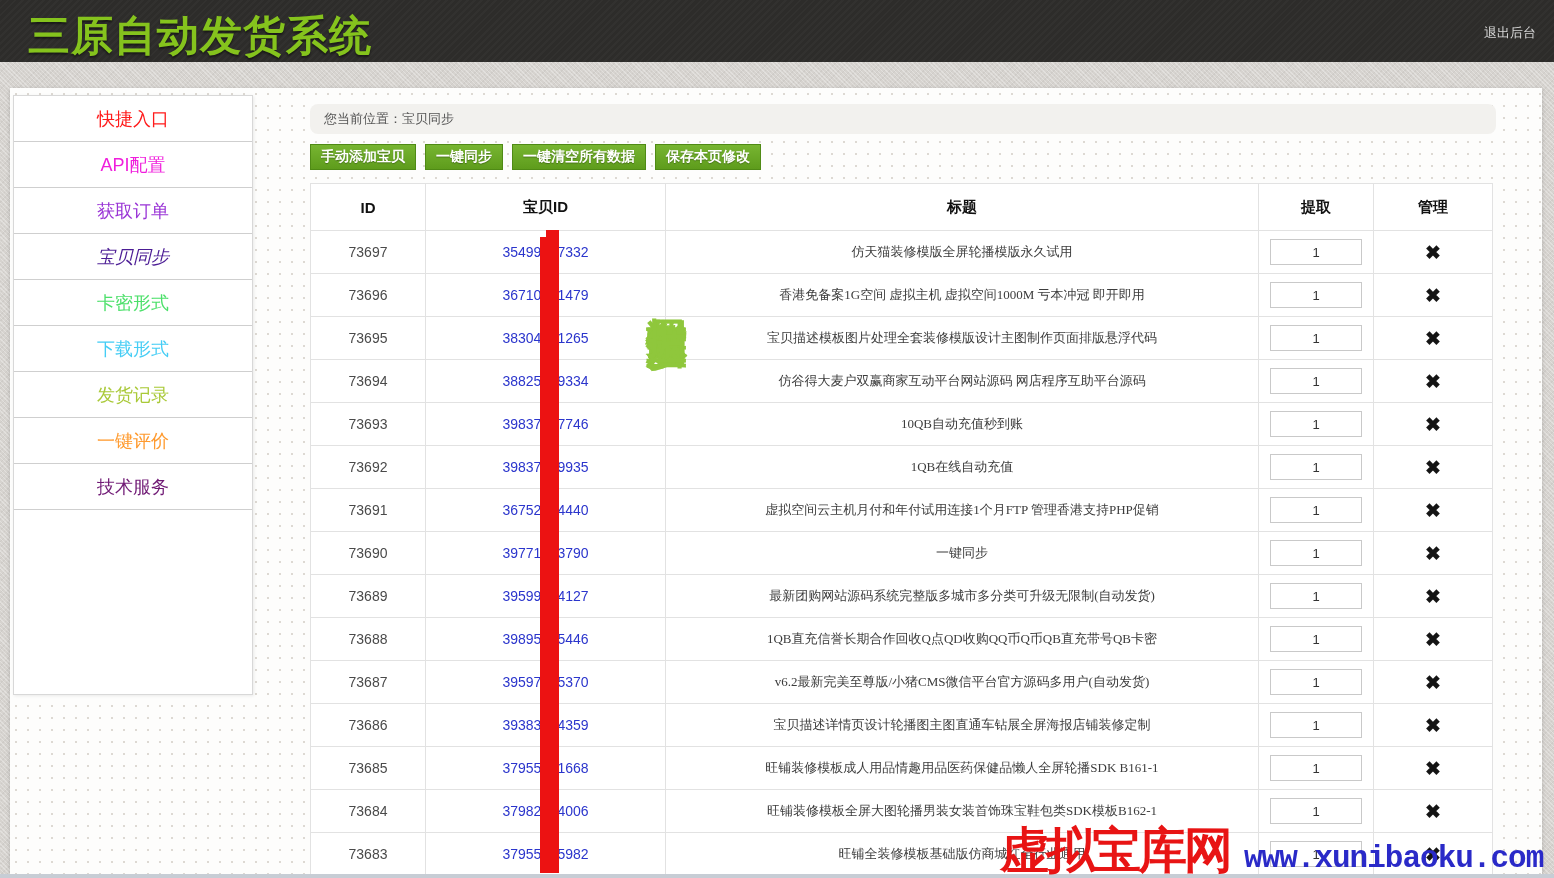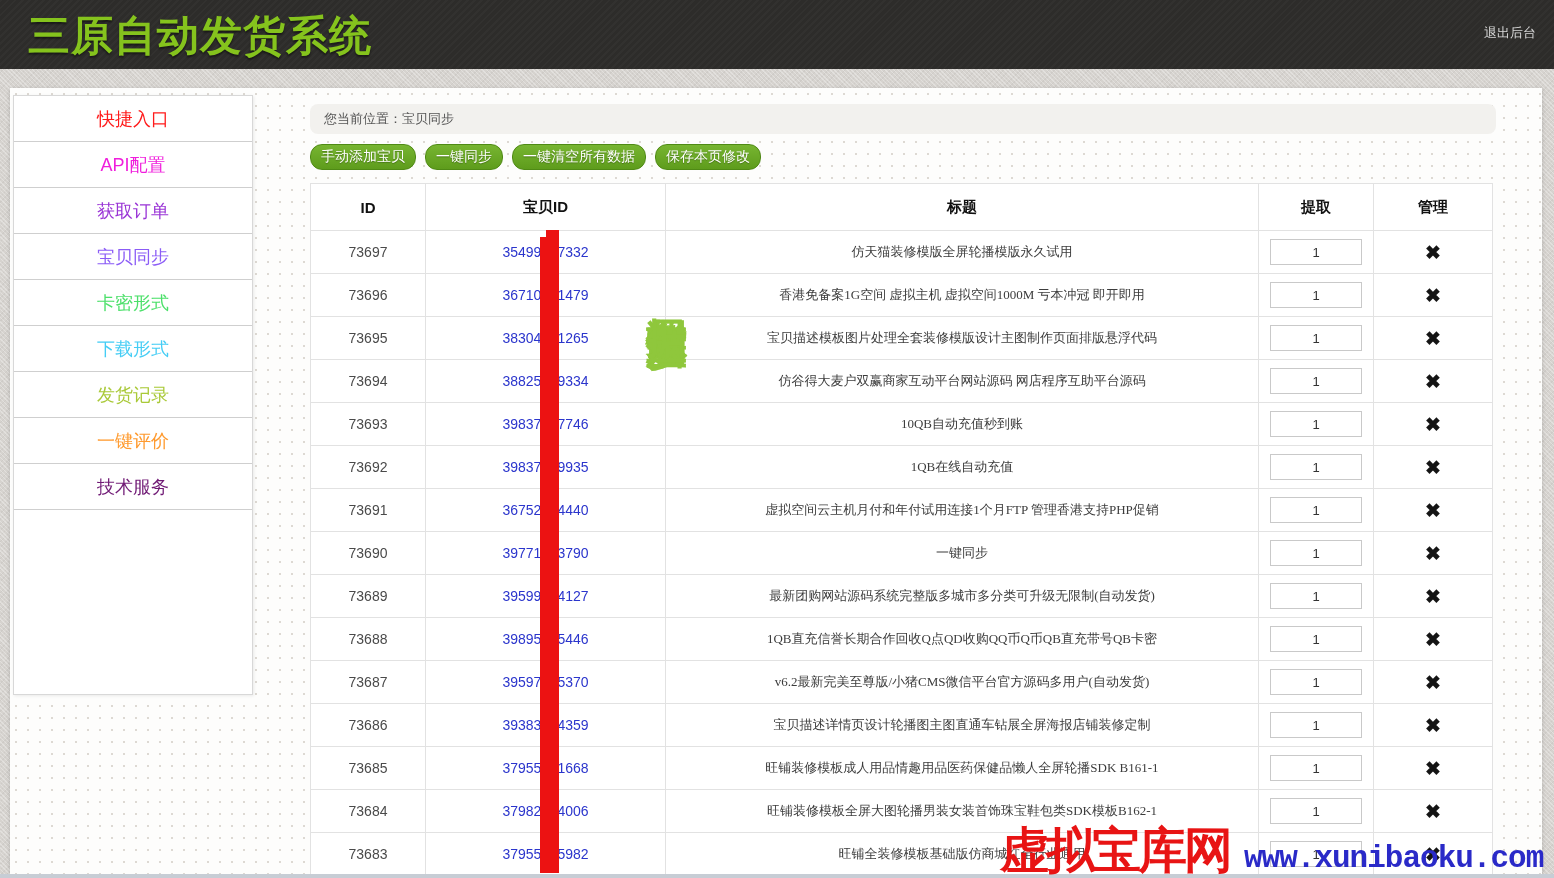--- a/index.html
+++ b/index.html
@@ -8,21 +8,21 @@
     font-family:"Liberation Sans", sans-serif;
     background-color:#d6d3cf;
     background-image:
       repeating-linear-gradient(45deg, rgba(255,255,255,.30) 0 1px, transparent 1px 3px),
       repeating-linear-gradient(-45deg, rgba(0,0,0,.04) 0 1px, transparent 1px 4px);
     position:relative;
   }
 
   
   .app-header {
-    position:absolute; left:0; top:0; width:1554px; height:69px;
+    position:absolute; left:0; top:0; width:1554px; height:62px;
     background:#2d2c2a;
     background-image:repeating-linear-gradient(135deg, rgba(255,255,255,.025) 0 2px, transparent 2px 5px);
   }
   .app-title {
     position:absolute; left:28px; top:8px;
     font-size:42px; font-weight:bold; letter-spacing:1px;
     color:#85c31d;
     text-shadow:0 2px 2px rgba(0,0,0,.45);
   }
   .logout-link {
@@ -62,23 +62,23 @@
     position:absolute; left:300px; top:16px; width:1186px; height:30px;
     background:#f2f1ee; border-radius:8px;
     font-size:13px; color:#555; line-height:30px; padding-left:14px;
   }
 
   
   .toolbar { position:absolute; left:300px; top:56px; height:26px; }
   .toolbar button {
     height:26px; padding:0 10px; margin-right:9px;
     background:linear-gradient(#77b531,#5e9c1c);
-    border:1px solid #4f8a15; border-radius:12px;
+    border:1px solid #4f8a15; border-radius:0;
     color:#fff; font-size:14px; font-family:"Liberation Sans",sans-serif;
-    text-shadow:0 1px 1px rgba(0,0,0,.3); cursor:pointer;
+    text-shadow:0 1px 1px rgba(0,0,0,.3); cursor:pointer;font-weight:bold;
   }
 
   
   .goods-table {
     position:absolute; left:300px; top:95px; width:1182px;
     border-collapse:collapse; table-layout:fixed; background:#fff;
   }
   .goods-table th, .goods-table td {
     border:1px solid #e2e2e2; text-align:center; overflow:hidden; white-space:nowrap;
   }
@@ -136,21 +136,21 @@
         <li class="sidebar-item">
     <span style="color: rgb(255, 26, 26);">快捷入口</span>
   </li>
         <li class="sidebar-item">
     <span style="color: rgb(240, 30, 220);">API配置</span>
   </li>
         <li class="sidebar-item">
     <span style="color: rgb(154, 53, 214);">获取订单</span>
   </li>
         <li class="sidebar-item">
-    <span style="color: #8b5cf6;">宝贝同步</span>
+    <span style="color: #4c1d95; font-style: italic;">宝贝同步</span>
   </li>
         <li class="sidebar-item">
     <span style="color: rgb(76, 224, 106);">卡密形式</span>
   </li>
         <li class="sidebar-item">
     <span style="color: rgb(69, 205, 245);">下载形式</span>
   </li>
         <li class="sidebar-item">
     <span style="color: rgb(169, 201, 56);">发货记录</span>
   </li>

